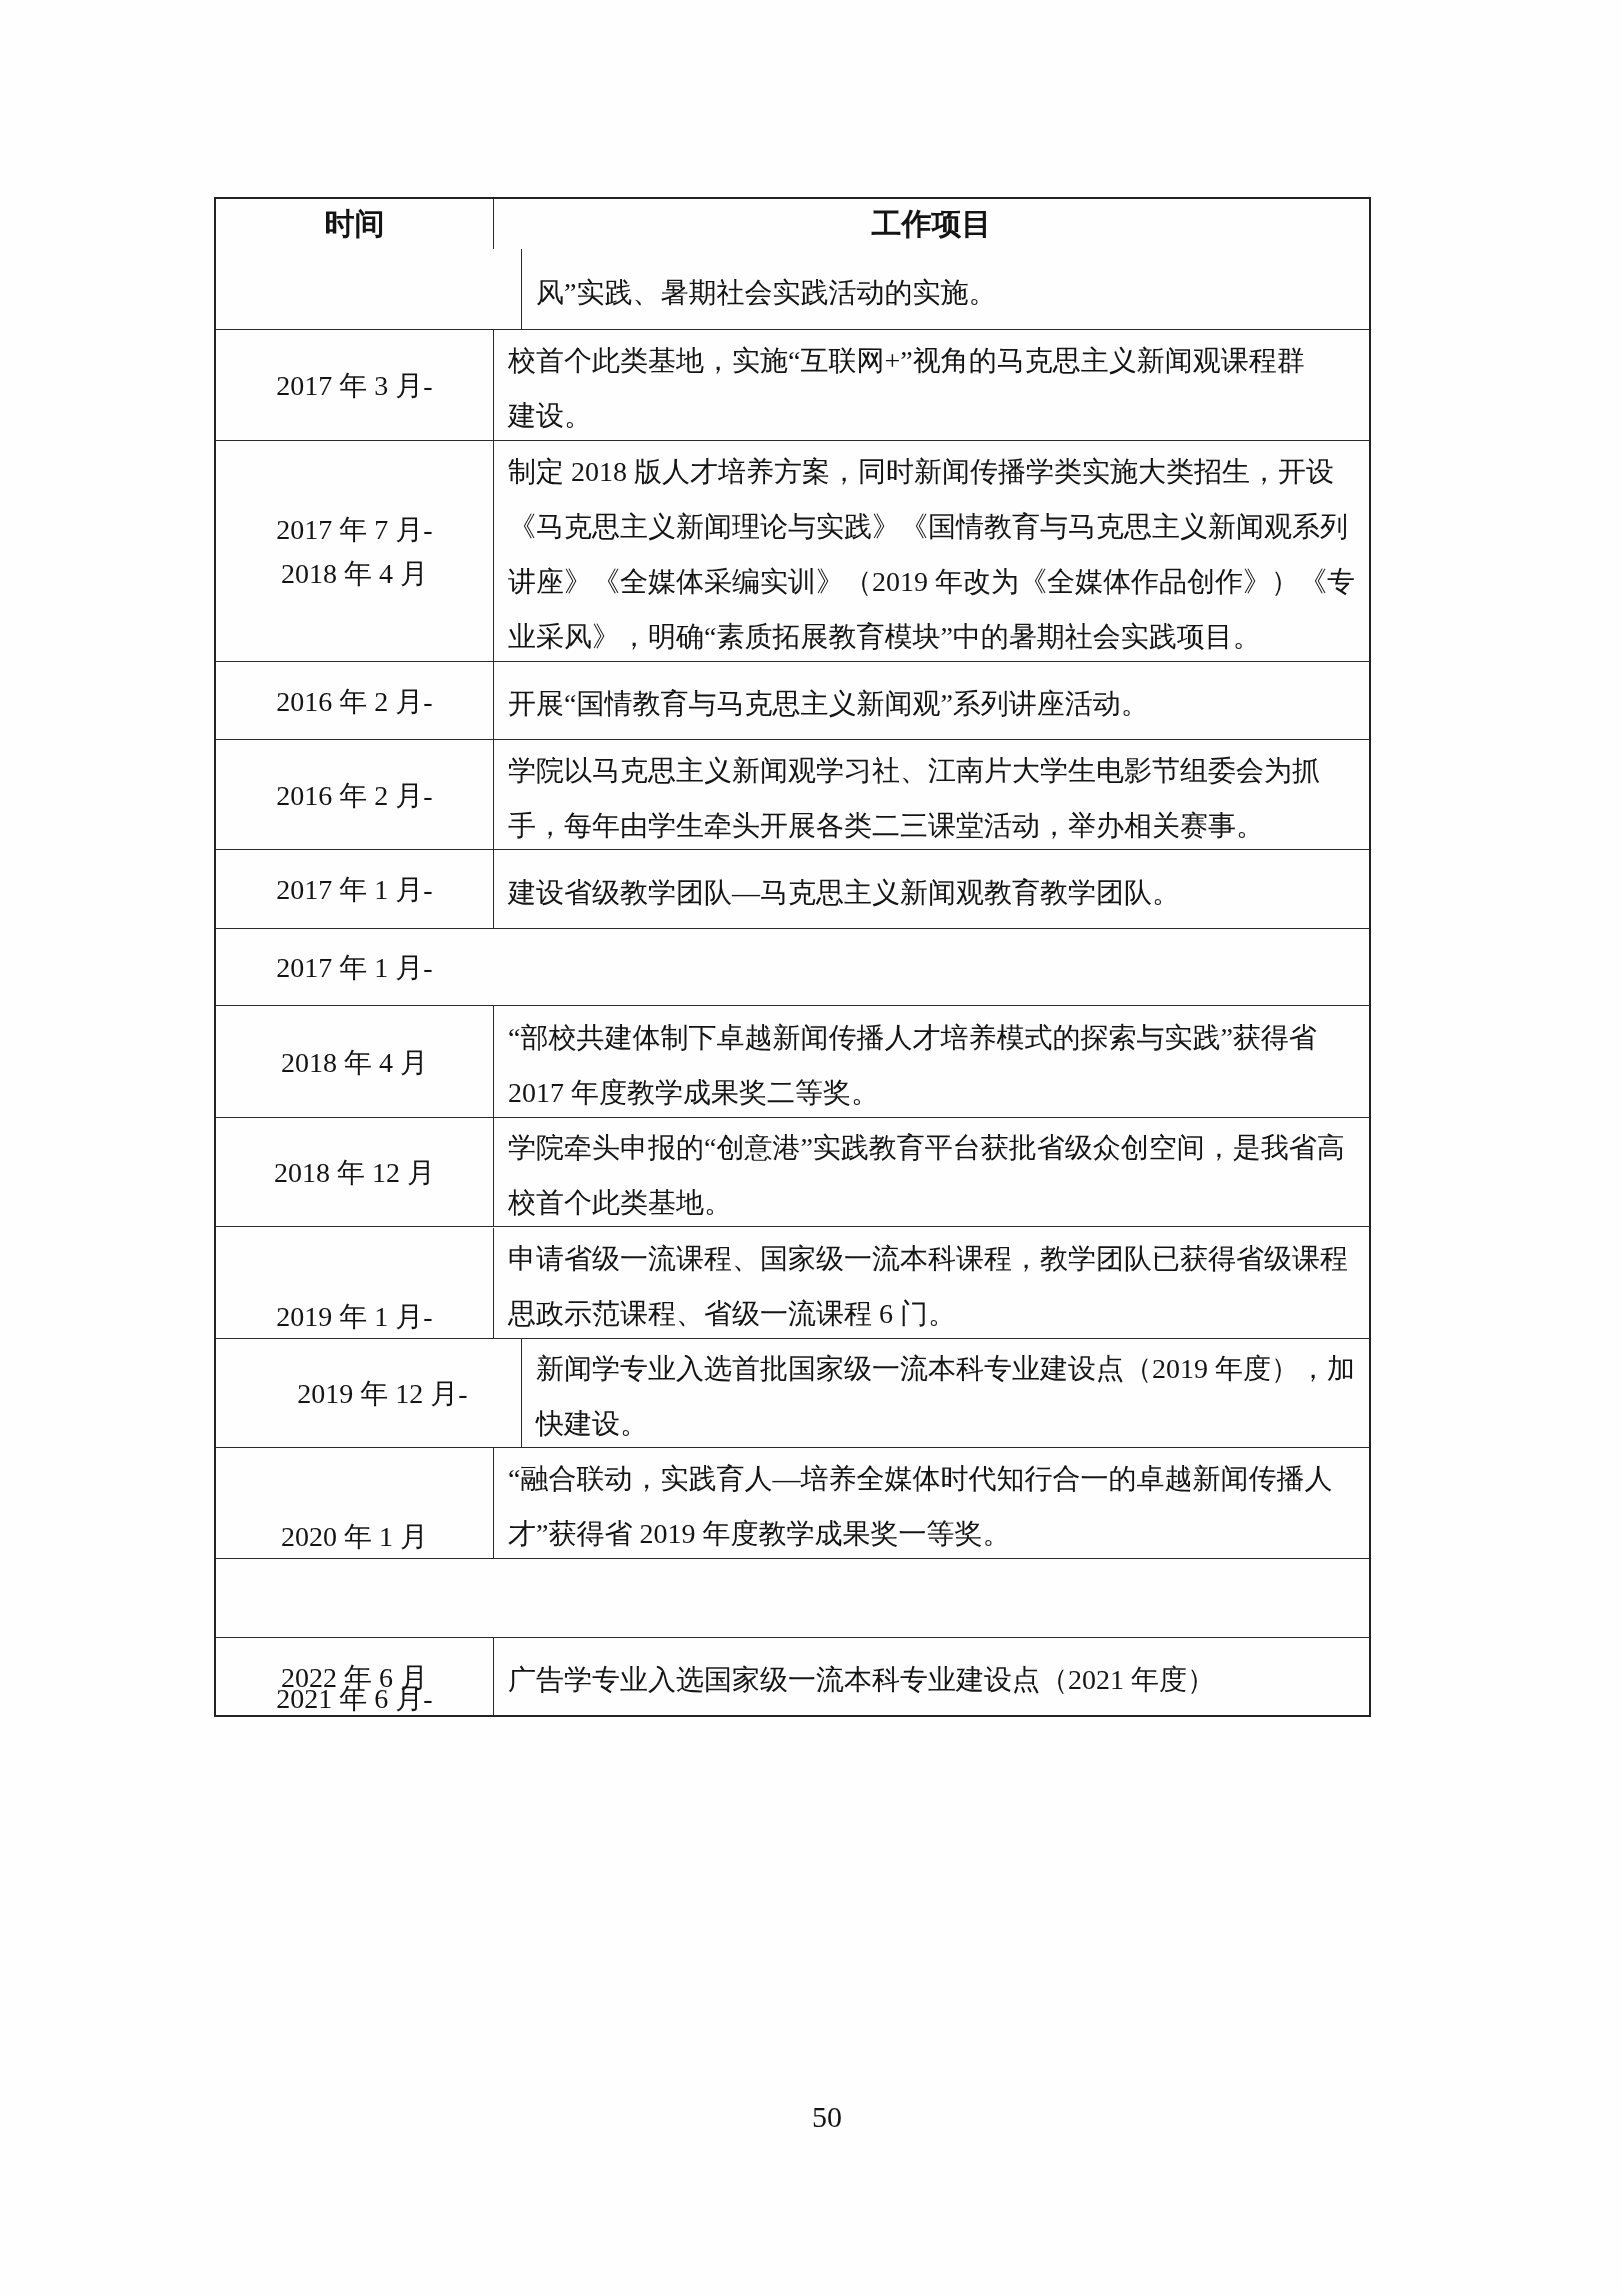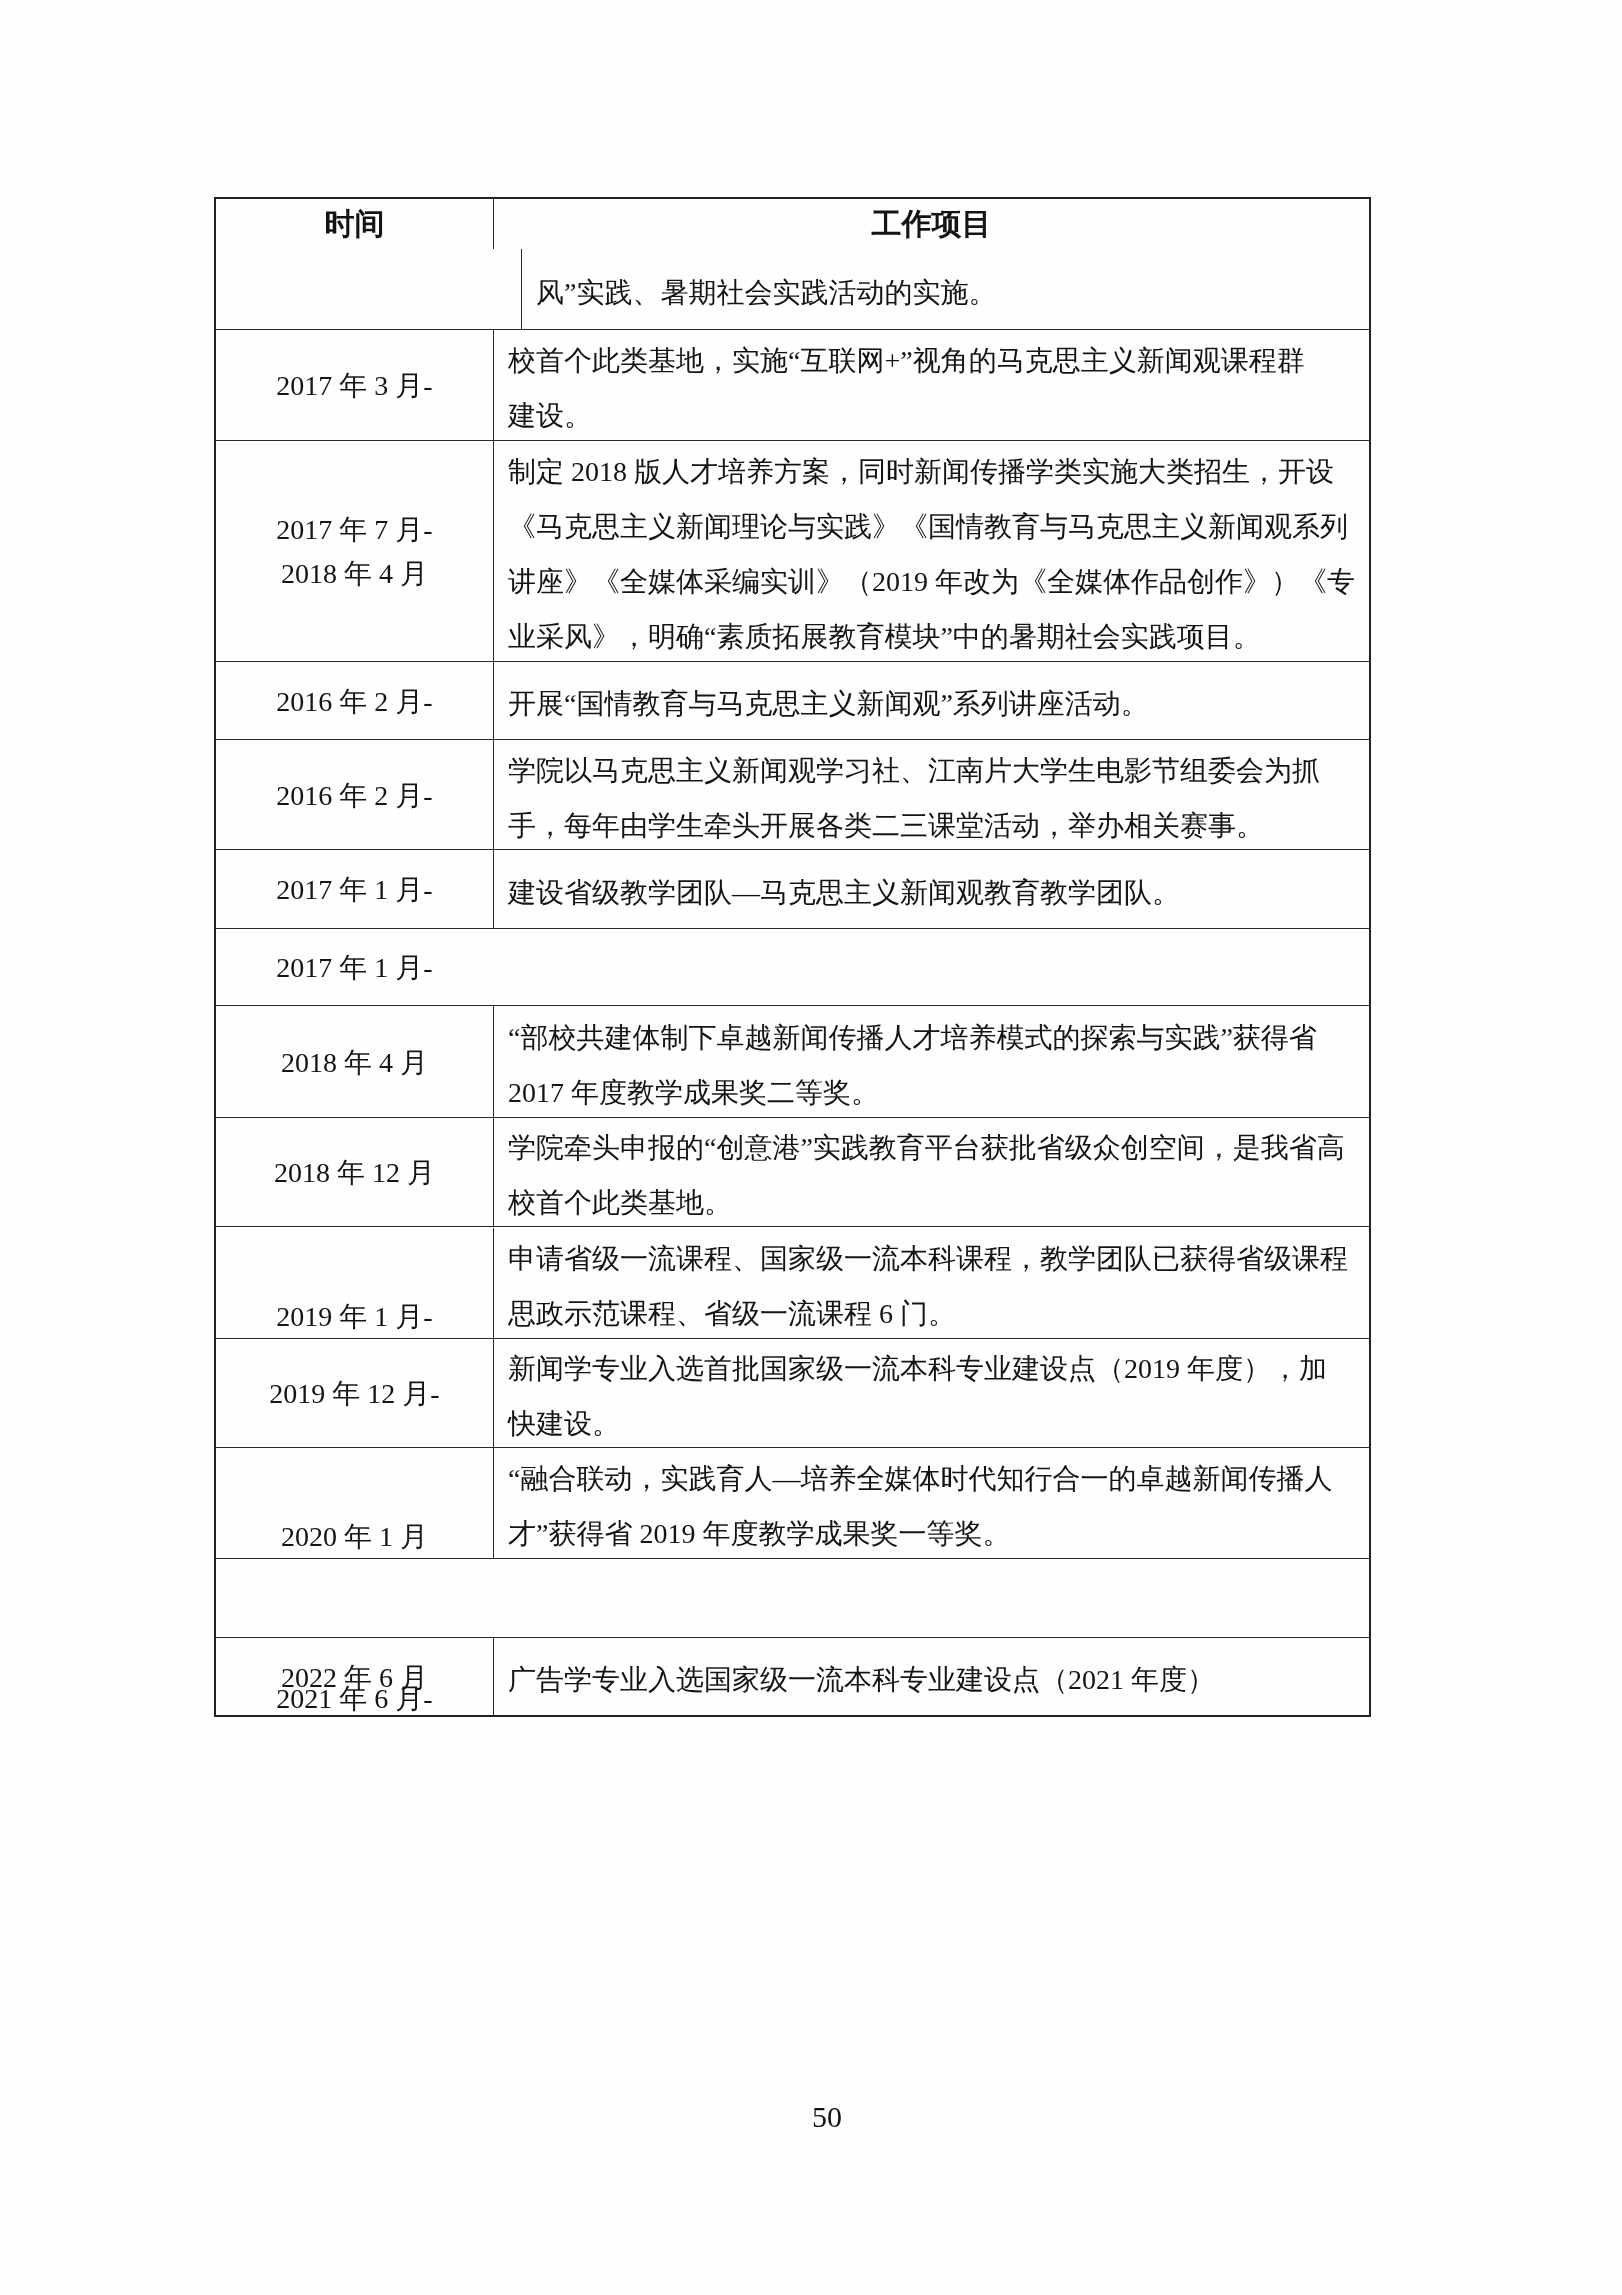--- a/index.html
+++ b/index.html
@@ -156,21 +156,21 @@
 校首个此类基地。</span>
           </div>
         </div>
         <div class="t-row" style="height: 112px; align-items: flex-end;">
           <div class="cell time-col"><span class="time-text">2019 年 1 月-</span></div>
           <div class="cell project-col">
             <span class="project-text">申请省级一流课程、国家级一流本科课程，教学团队已获得省级课程
 思政示范课程、省级一流课程 6 门。</span>
           </div>
         </div>
-        <div class="t-row" style="height: 109px;">
+        <div class="t-row" style="height: 109px; padding-left: 28px;">
           <div class="cell time-col"><span class="time-text">2019 年 12 月-</span></div>
           <div class="cell project-col">
             <span class="project-text">新闻学专业入选首批国家级一流本科专业建设点（2019 年度），加
 快建设。</span>
           </div>
         </div>
         <div class="t-row" style="height: 111px; align-items: flex-end;">
           <div class="cell time-col"><span class="time-text">2020 年 1 月</span></div>
           <div class="cell project-col">
             <span class="project-text">“融合联动，实践育人—培养全媒体时代知行合一的卓越新闻传播人

